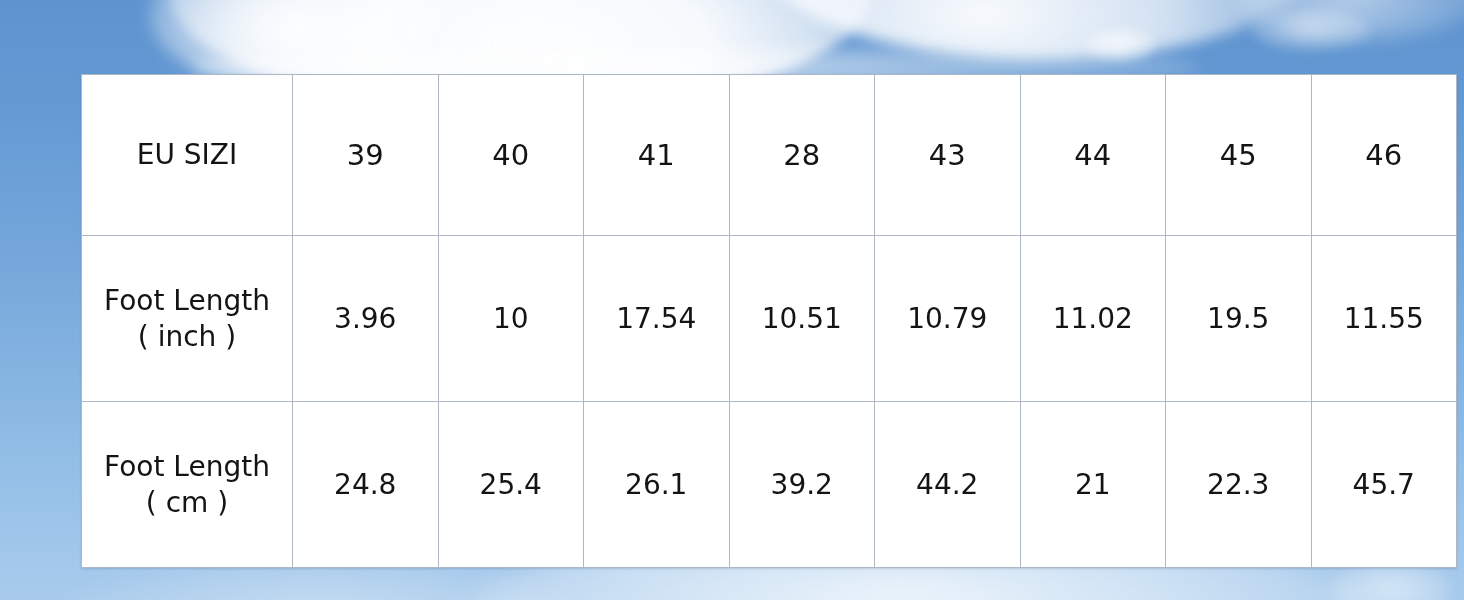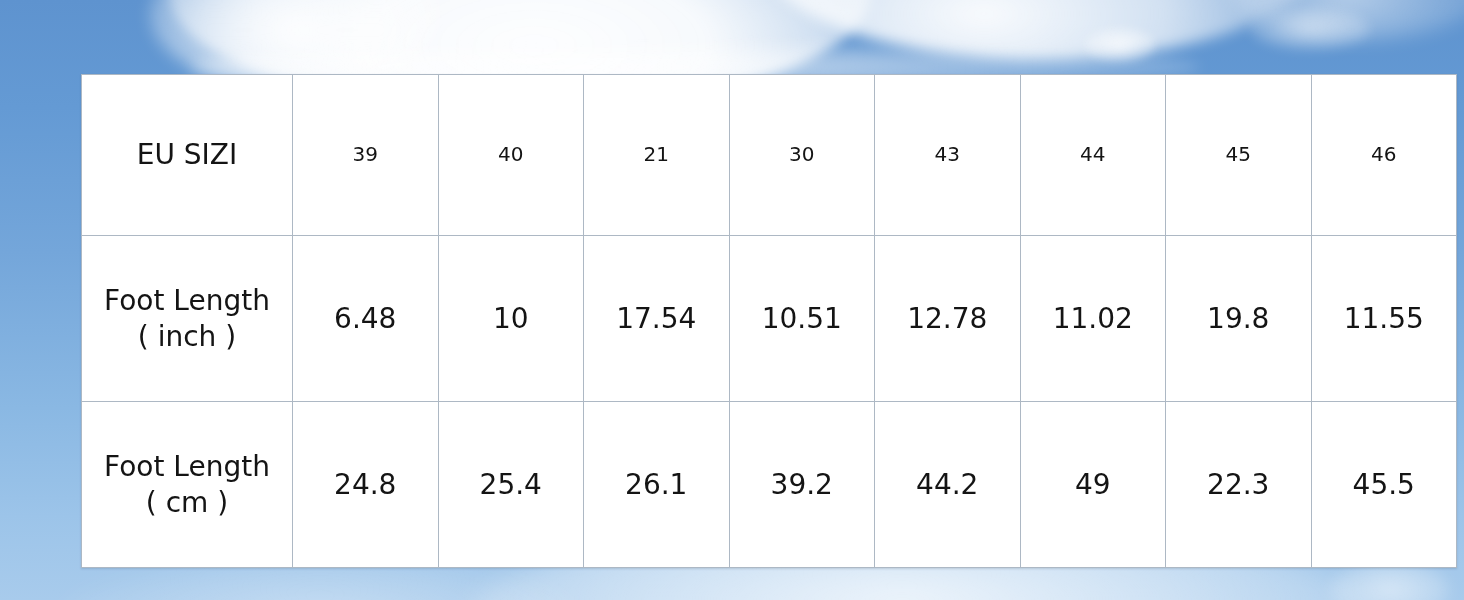--- a/index.html
+++ b/index.html
@@ -160,21 +160,21 @@
   table.size-chart tr.row-cm td { height: 157px; }
 
   td.label-cell {
     width: 198px;
     font-size: 27px;
     white-space: normal;
     line-height: 1.22;
   }
   td.label-cell .label-line2 { display: block; }
   td.value-cell { font-size: 29px; }
-  tr.row-header td.value-cell { font-size: 20px; }
+  tr.row-header td.value-cell { font-size: 29px; }
 </style>
 </head>
 <body>
 
 <div class="scene">
 
   <div class="cloud cloud-main-top"></div>
   <div class="cloud cloud-top-left-wisp"></div>
   <div class="cloud cloud-top-right"></div>
   <div class="cloud cloud-top-far-right"></div>
@@ -187,54 +187,54 @@
 
   <div class="chart-wrap">
     <table class="size-chart">
       <tbody>
         <tr class="row-header">
           <td class="label-cell">
             <span>EU SIZI</span>
           </td>
           <td class="value-cell">39</td>
           <td class="value-cell">40</td>
-          <td class="value-cell">21</td>
-          <td class="value-cell">30</td>
+          <td class="value-cell">41</td>
+          <td class="value-cell">28</td>
           <td class="value-cell">43</td>
           <td class="value-cell">44</td>
           <td class="value-cell">45</td>
           <td class="value-cell">46</td>
         </tr>
 
         <tr class="row-inch">
           <td class="label-cell">
             <span>Foot Length</span>
             <span class="label-line2">( inch )</span>
           </td>
-          <td class="value-cell">6.48</td>
+          <td class="value-cell">3.96</td>
           <td class="value-cell">10</td>
           <td class="value-cell">17.54</td>
           <td class="value-cell">10.51</td>
-          <td class="value-cell">12.78</td>
+          <td class="value-cell">10.79</td>
           <td class="value-cell">11.02</td>
-          <td class="value-cell">19.8</td>
+          <td class="value-cell">19.5</td>
           <td class="value-cell">11.55</td>
         </tr>
 
         <tr class="row-cm">
           <td class="label-cell">
             <span>Foot Length</span>
             <span class="label-line2">( cm )</span>
           </td>
           <td class="value-cell">24.8</td>
           <td class="value-cell">25.4</td>
           <td class="value-cell">26.1</td>
           <td class="value-cell">39.2</td>
           <td class="value-cell">44.2</td>
-          <td class="value-cell">49</td>
+          <td class="value-cell">21</td>
           <td class="value-cell">22.3</td>
-          <td class="value-cell">45.5</td>
+          <td class="value-cell">45.7</td>
         </tr>
       </tbody>
     </table>
   </div>
 
 </div>
 
 </body></html>

